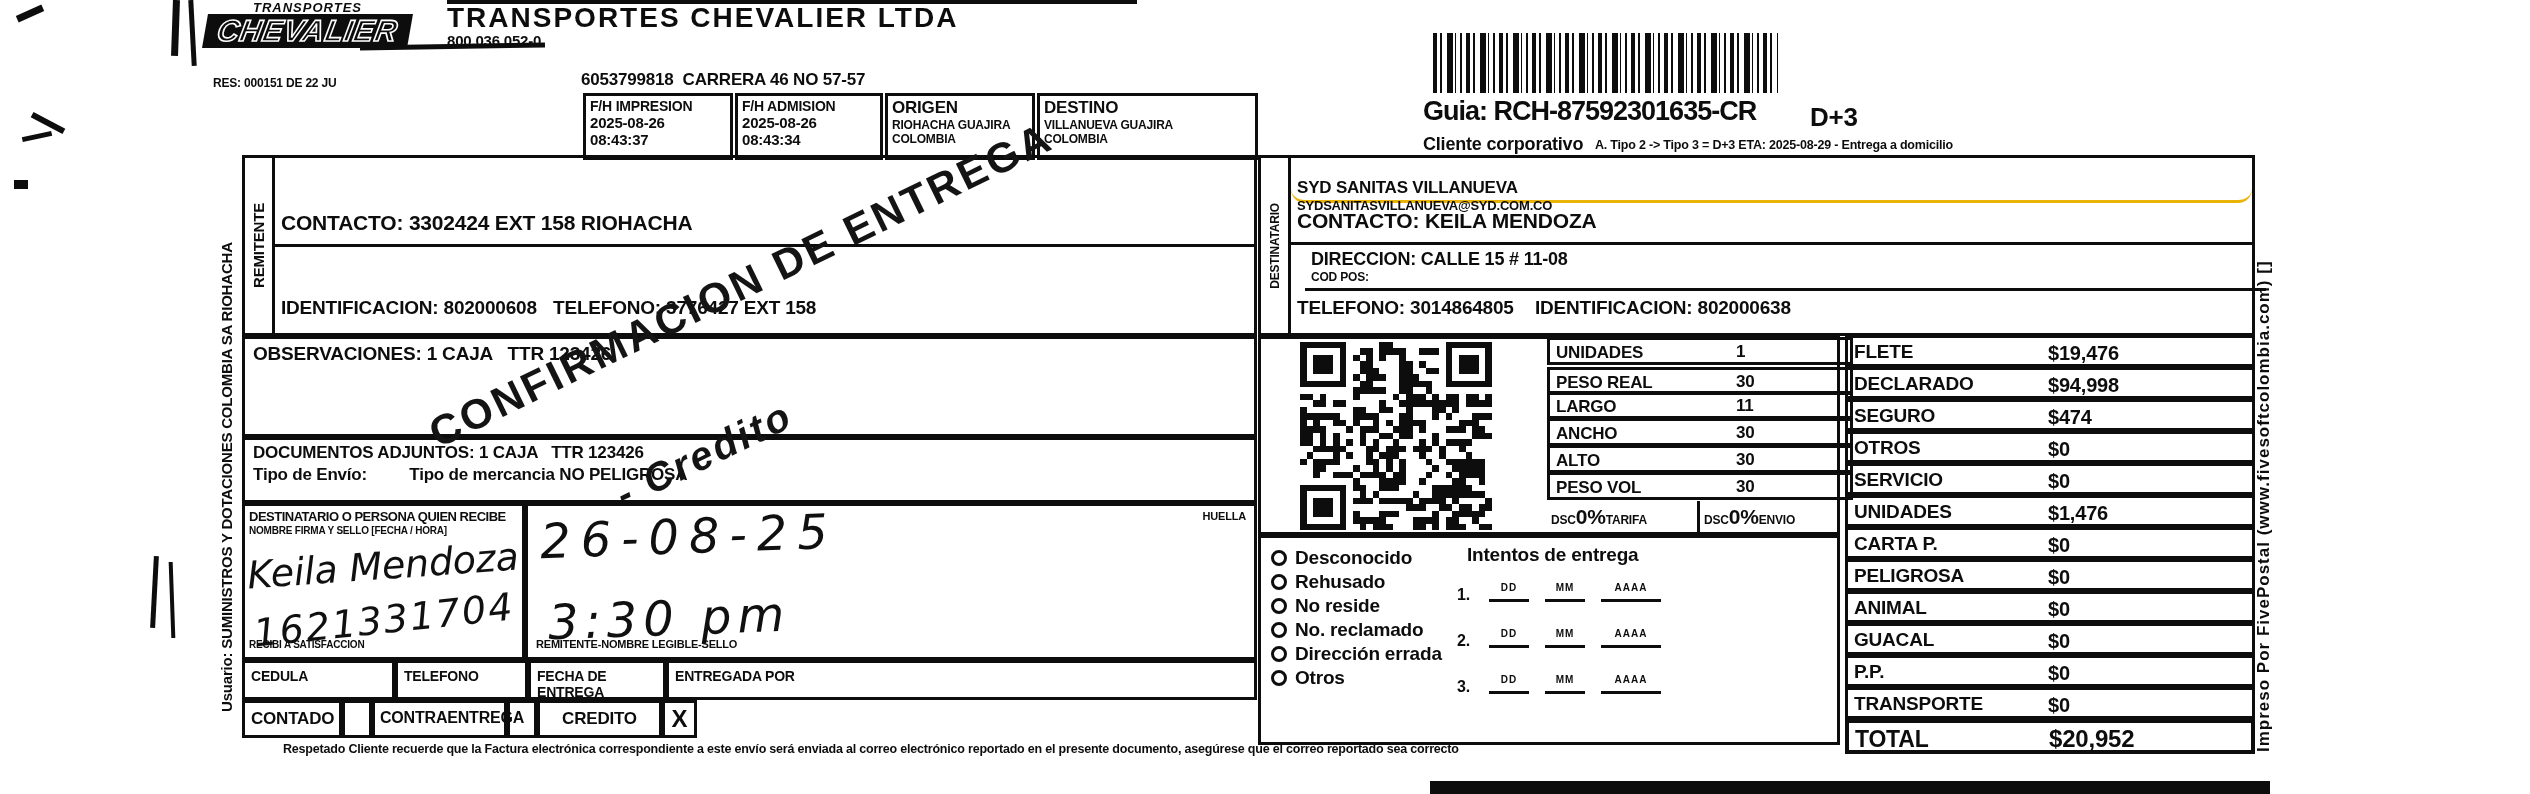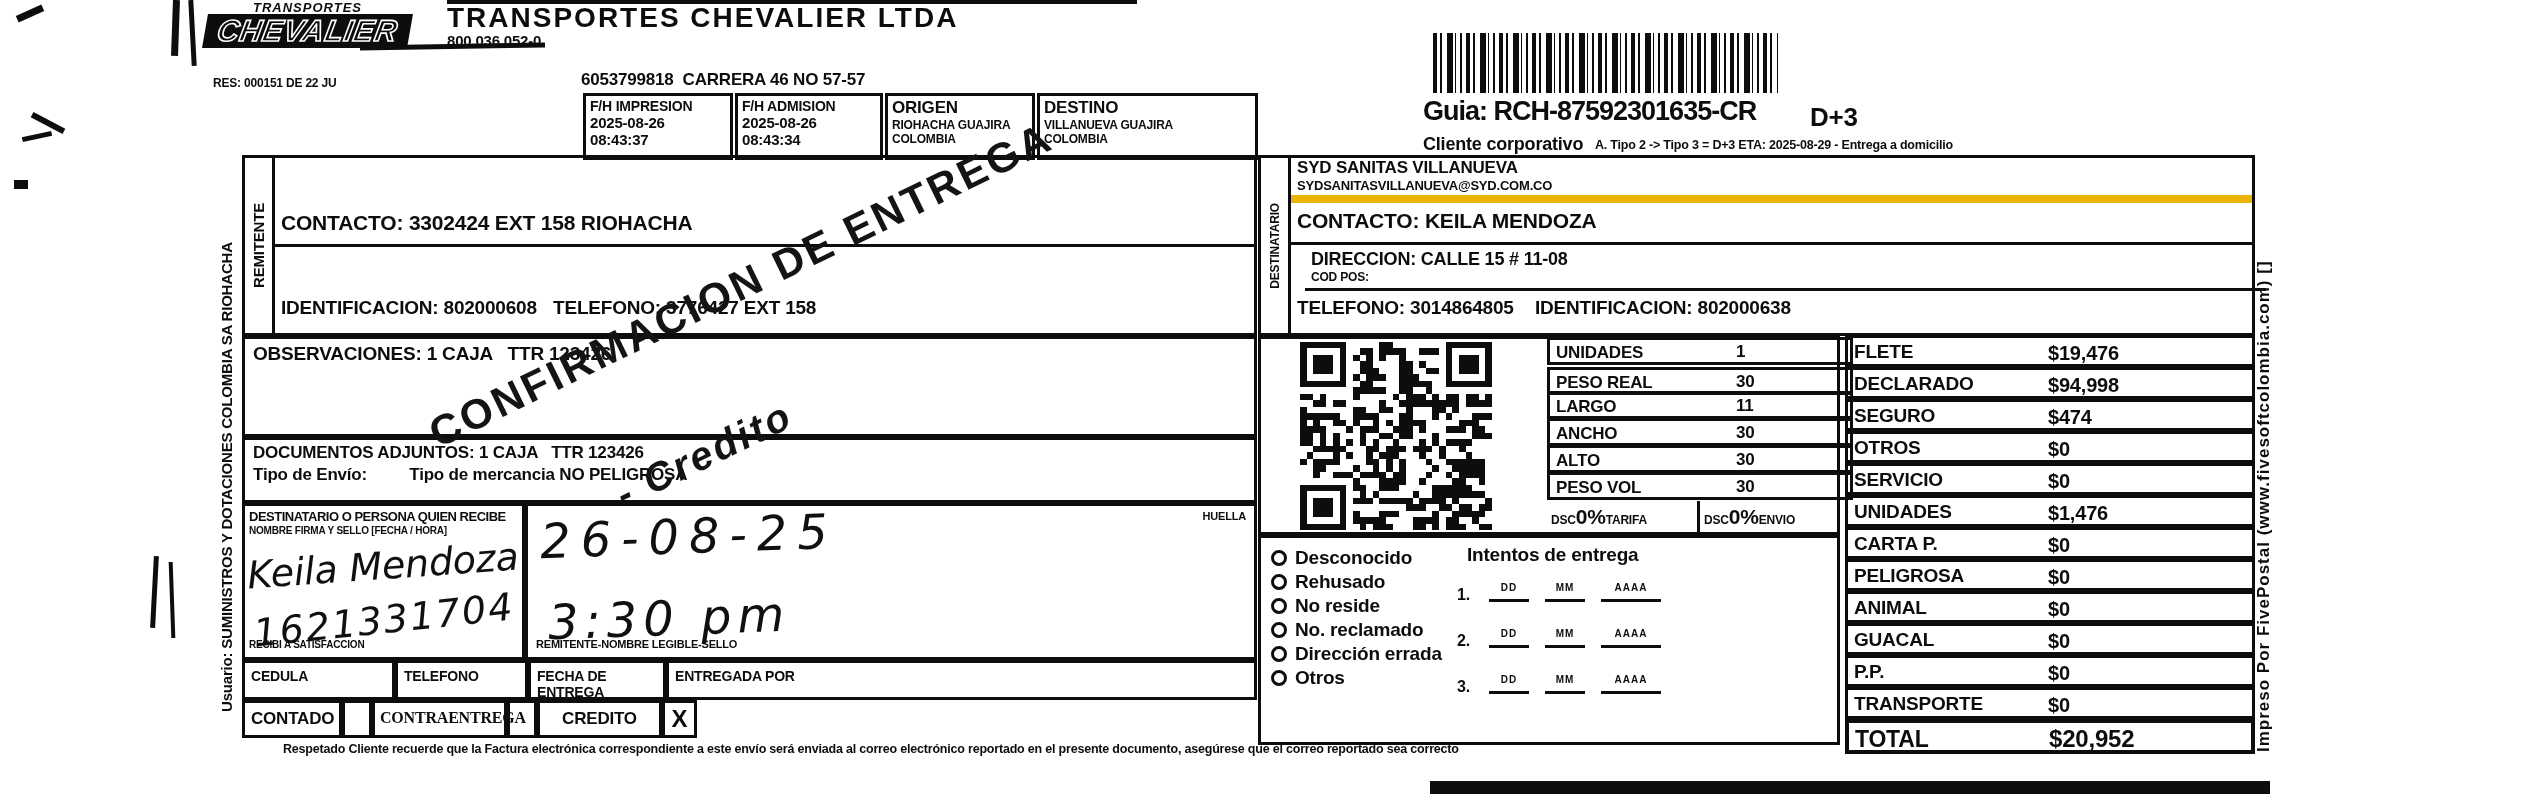--- a/index.html
+++ b/index.html
@@ -116,21 +116,21 @@
     <div class="abs" style="left:30px;top:133px;width:979px;height:42px;padding:6px 6px;">
       <span style="font-size:19px;">IDENTIFICACION: 802000608</span>
       <span class="abs" style="left:278px;top:6px;font-size:19px;">TELEFONO: 3776427 EXT 158</span>
     </div>
   </div>
 
   <div class="abs b" style="left:1258px;top:155px;width:997px;height:181px;">
     <div class="vlabel" style="position:absolute;left:0;top:0;width:30px;height:100%;">
       <span class="vert" style="font-size:12px;">DESTINATARIO</span>
     </div>
-    <div class="abs" style="left:30px;top:0;width:961px;height:45px;border-bottom:8px solid #eab308;padding:0 6px;">
+    <div class="abs" style="left:30px;top:0;width:961px;height:45px;border-bottom:3px solid #eab308;padding:20px 6px;border-radius:14px;">
       <div style="font-size:17px;">SYD SANITAS VILLANUEVA</div>
       <div style="font-size:13px;">SYDSANITASVILLANUEVA@SYD.COM.CO</div>
     </div>
     <div class="abs" style="left:30px;top:45px;width:961px;height:42px;border-bottom:3px solid #0d0d0d;padding:6px 6px;">
       <div style="font-size:21px;">CONTACTO: KEILA MENDOZA</div>
     </div>
     <div class="abs" style="left:44px;top:87px;width:961px;height:46px;border-bottom:3px solid #0d0d0d;padding:4px 6px;">
       <div style="font-size:18px;">DIRECCION: CALLE 15 # 11-08</div>
       <div style="font-size:12px;">COD POS:</div>
     </div>
@@ -641,21 +641,21 @@
     <div style="position:absolute;left:8px;top:132px;font-size:11px;">REMITENTE-NOMBRE LEGIBLE-SELLO</div>
   </div>
 
   <div class="cell" style="left:242px;top:660px;width:153px;height:40px;padding:5px 6px;font-size:14px;"><span>CEDULA</span></div>
   <div class="cell" style="left:395px;top:660px;width:133px;height:40px;padding:5px 6px;font-size:14px;"><span>TELEFONO</span></div>
   <div class="cell" style="left:528px;top:660px;width:138px;height:40px;padding:5px 6px;font-size:14px;"><span>FECHA DE ENTREGA</span></div>
   <div class="cell" style="left:666px;top:660px;width:591px;height:40px;padding:5px 6px;font-size:14px;"><span>ENTREGADA POR</span></div>
 
   <div class="cell" style="left:242px;top:700px;width:100px;height:38px;padding:6px 6px;font-size:17px;"><span>CONTADO</span></div>
   <div class="cell" style="left:342px;top:700px;width:30px;height:38px;"></div>
-  <div class="cell" style="left:372px;top:700px;width:135px;height:38px;padding:6px 5px;font-size:16px;font-family:Liberation Serif, serif;"><span>CONTRAENTREGA</span></div>
+  <div class="cell" style="left:372px;top:700px;width:135px;height:38px;padding:6px 5px;font-size:16px;"><span>CONTRAENTREGA</span></div>
   <div class="cell" style="left:507px;top:700px;width:30px;height:38px;"></div>
   <div class="cell" style="left:537px;top:700px;width:125px;height:38px;padding:6px;font-size:17px;text-align:center;"><span>CREDITO</span></div>
   <div class="cell" style="left:662px;top:700px;width:35px;height:38px;text-align:center;font-size:24px;padding-top:2px;"><span>X</span></div>
 
 
   <div class="abs" style="left:283px;top:742px;width:1320px;font-size:12.5px;">Respetado Cliente recuerde que la Factura electrónica correspondiente a este envío será enviada al correo electrónico reportado en el presente documento, asegúrese que el correo reportado sea correcto</div>
 
   <div class="abs noise" style="left:1430px;top:781px;width:840px;height:13px;"></div>
 
 </div>

